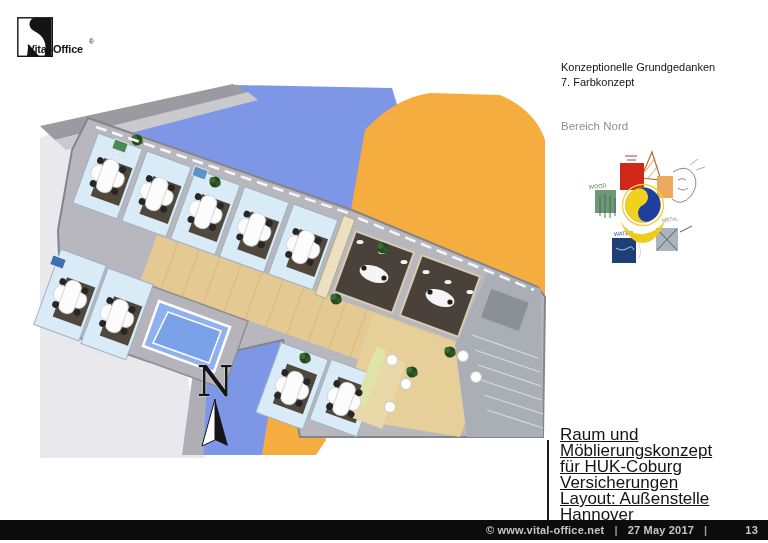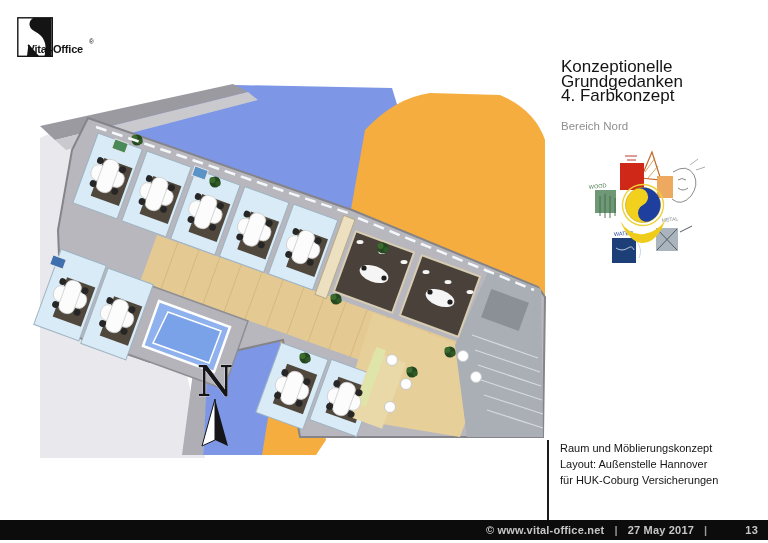--- a/index.html
+++ b/index.html
@@ -2,25 +2,25 @@
 <html><head>
 <meta charset="utf-8">
 <style>
   html,body{margin:0;padding:0;background:#fff;}
   #slide{
     position:relative;width:768px;height:543px;background:#ffffff;overflow:hidden;
     font-family:"Liberation Sans", sans-serif;color:#111;
   }
   .abs{position:absolute;}
   
-  #title-block{left:561px;top:60px;font-size:17px;line-height:14.5px;color:#141414;}
+  #title-block{left:561px;top:60px;font-size:11px;line-height:14.5px;color:#141414;}
   #section-label{left:561px;top:120px;font-size:11.5px;color:#8f8f8f;}
   
   #project-rule{left:547px;top:440px;width:2px;height:80px;background:#1a1a1a;}
-  #project-block{left:560px;top:440px;font-size:11px;line-height:16px;color:#141414;}
+  #project-block{left:560px;top:427px;font-size:17px;line-height:16px;color:#141414;text-decoration:underline;}
   
   #status-bar{
     left:0;top:520px;width:768px;height:20px;background:#0c0c0c;
     display:flex;align-items:center;justify-content:flex-end;
     font-size:11px;font-weight:700;color:#c6c6c6;letter-spacing:0.2px;
     padding-right:10px;box-sizing:border-box;
   }
   #status-bar .sep{margin:0 10px;color:#9a9a9a;}
   #status-bar .page{margin-left:28px;}
   svg text{font-family:"Liberation Sans", sans-serif;}
@@ -36,21 +36,21 @@
       <rect x="0.8" y="0.8" width="34.5" height="38.5" fill="#ffffff" stroke="#141414" stroke-width="1.4"></rect>
       <path d="M16,1 H34.6 V39 H27.5 C31,26 26,18.5 18,14.5 C11,11 11,4.5 16,1 Z" fill="#141414"></path>
       <path d="M10,39 L22,39 L11.5,27 Z" fill="#141414"></path>
       <text x="10.5" y="35.5" font-size="11" font-weight="bold" fill="#141414" letter-spacing="-0.2">Vital-Office</text>
       <text x="72" y="27" font-size="6.5" fill="#141414">®</text>
     </svg>
   </div>
 
   <div class="abs" id="title-block">
     <div>Konzeptionelle Grundgedanken</div>
-    <div>4. Farbkonzept</div>
+    <div>7. Farbkonzept</div>
   </div>
   <div class="abs" id="section-label">Bereich Nord</div>
 
   <div class="abs" style="left:585px;top:145px;">
     <svg width="130" height="120" viewBox="585 145 130 120">
 
       <path d="M641,178 L652,152 L661,180 Z" fill="none" stroke="#c06a28" stroke-width="1.2"></path>
       <path d="M645,172 L655,158 M648,178 L658,166" stroke="#d08a38" stroke-width="0.8" fill="none"></path>
       <path d="M625,156 h12 M627,160 h9" stroke="#c23a2a" stroke-width="1"></path>
       <rect x="620" y="163" width="24" height="27" fill="#d02818"></rect>
@@ -240,22 +240,22 @@
         <text x="215" y="396" text-anchor="middle" class="serifN" font-size="42" fill="#15151a" stroke="#f2f2f6" stroke-width="0.6" paint-order="stroke">N</text>
         <polygon points="215,399 202,446 215,440" fill="#ffffff" stroke="#15151a" stroke-width="1"></polygon>
         <polygon points="215,399 228,446 215,440" fill="#15151a"></polygon>
       </g>
     </svg>
   </div>
 
   <div class="abs" id="project-rule"></div>
   <div class="abs" id="project-block">
     <div>Raum und Möblierungskonzept</div>
+    <div>für HUK-Coburg Versicherungen</div>
     <div>Layout: Außenstelle Hannover</div>
-    <div>für HUK-Coburg Versicherungen</div>
   </div>
 
   <div class="abs" id="status-bar">
     <span>©  www.vital-office.net</span>
     <span class="sep">|</span>
     <span>27 May 2017</span>
     <span class="sep">|</span>
     <span class="page">13</span>
   </div>
 

